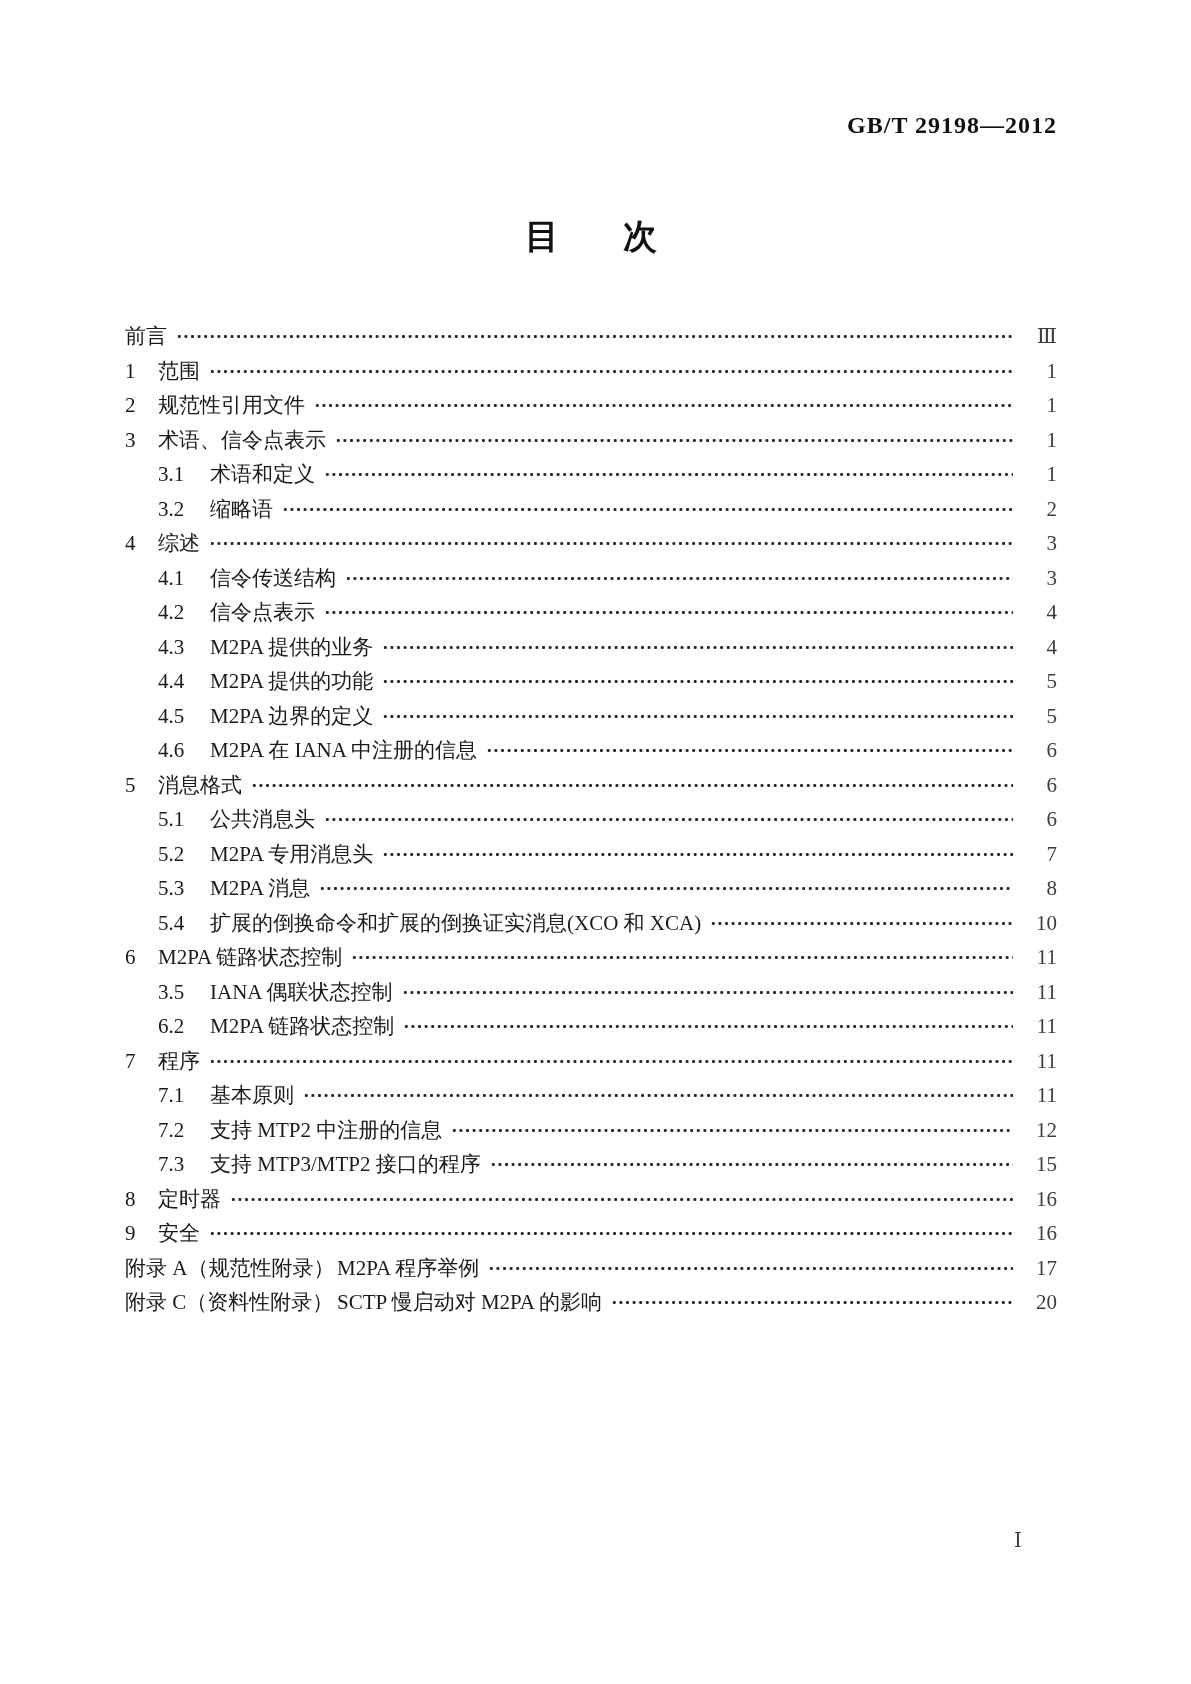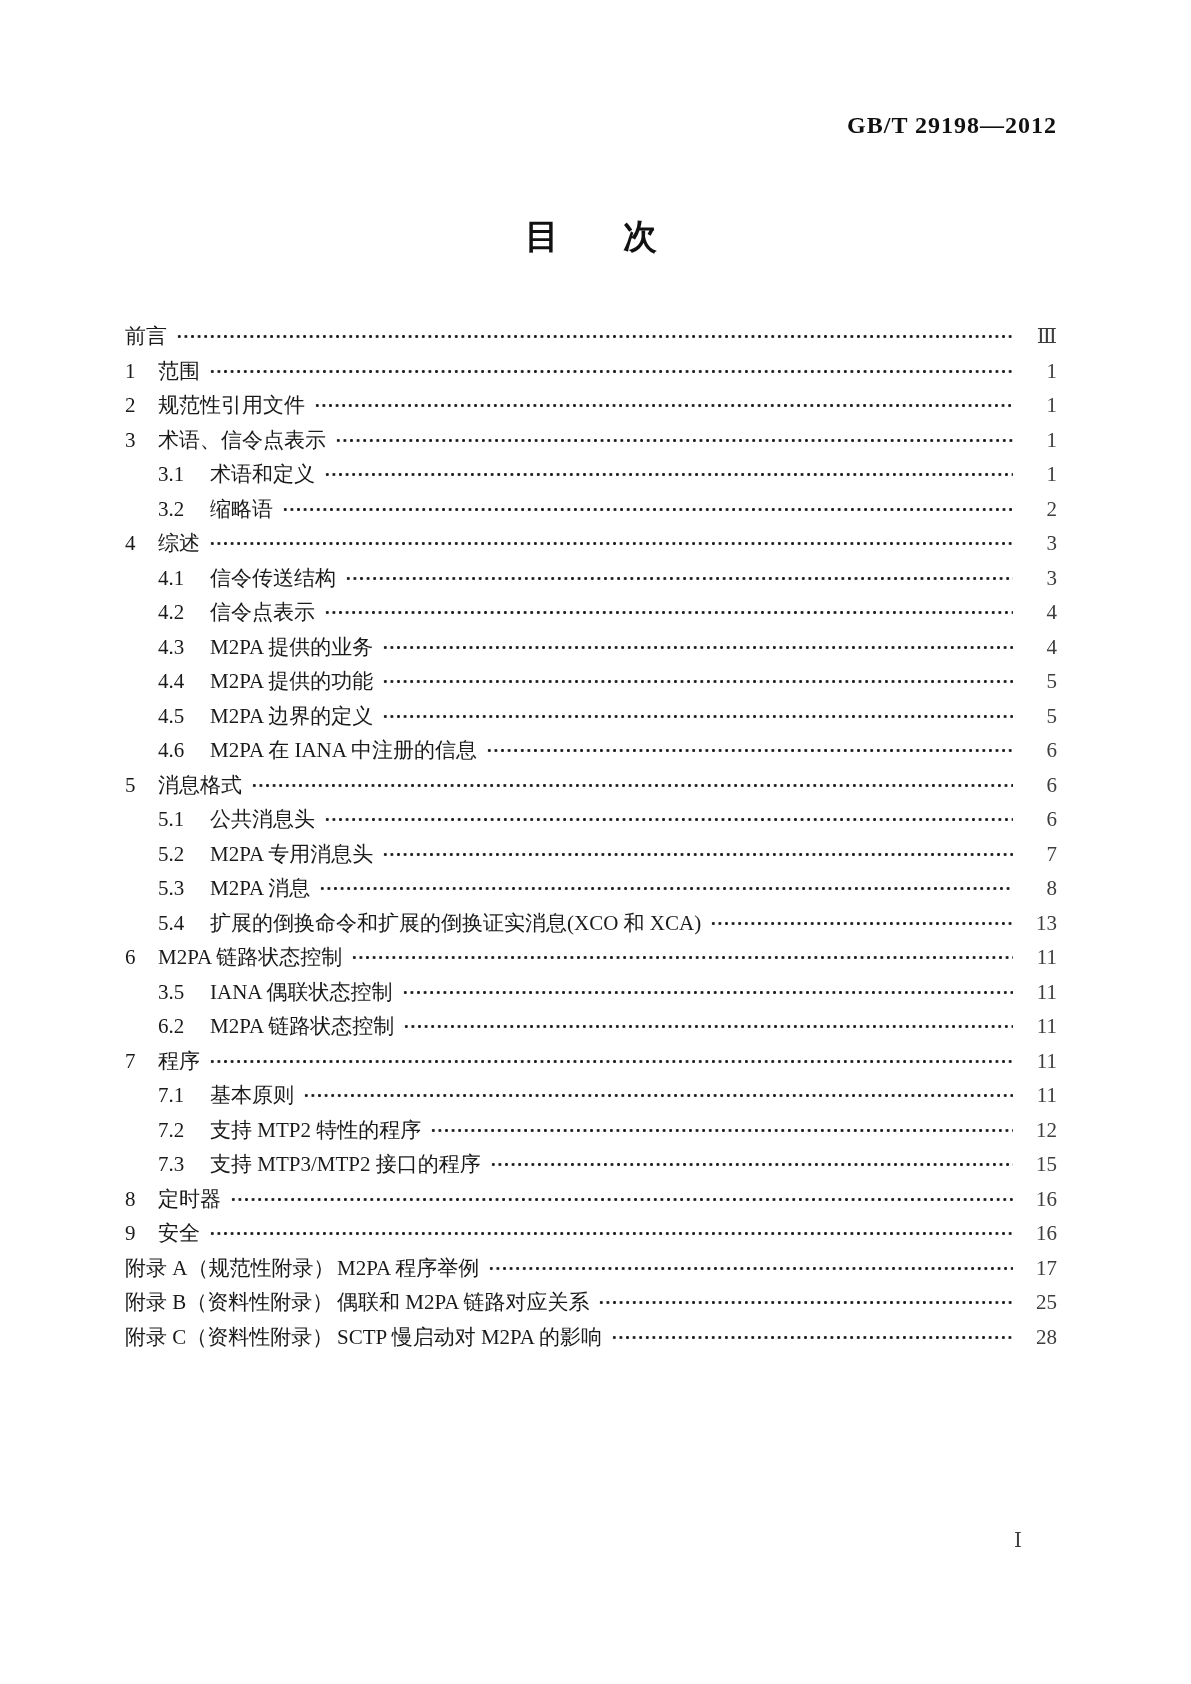--- a/index.html
+++ b/index.html
@@ -198,21 +198,21 @@
       <div class="toc-row lv-2">
     <span class="num">5.3</span>
     <span class="label">M2PA 消息</span>
     <span class="leader"></span>
     <span class="pagenum">8</span>
   </div>
       <div class="toc-row lv-2">
     <span class="num">5.4</span>
     <span class="label">扩展的倒换命令和扩展的倒换证实消息(XCO 和 XCA)</span>
     <span class="leader"></span>
-    <span class="pagenum">13</span>
+    <span class="pagenum">10</span>
   </div>
       <div class="toc-row lv-1">
     <span class="num">6</span>
     <span class="label">M2PA 链路状态控制</span>
     <span class="leader"></span>
     <span class="pagenum">11</span>
   </div>
       <div class="toc-row lv-2">
     <span class="num">3.5</span>
     <span class="label">IANA 偶联状态控制</span>
@@ -232,21 +232,21 @@
     <span class="pagenum">11</span>
   </div>
       <div class="toc-row lv-2">
     <span class="num">7.1</span>
     <span class="label">基本原则</span>
     <span class="leader"></span>
     <span class="pagenum">11</span>
   </div>
       <div class="toc-row lv-2">
     <span class="num">7.2</span>
-    <span class="label">支持 MTP2 特性的程序</span>
+    <span class="label">支持 MTP2 中注册的信息</span>
     <span class="leader"></span>
     <span class="pagenum">12</span>
   </div>
       <div class="toc-row lv-2">
     <span class="num">7.3</span>
     <span class="label">支持 MTP3/MTP2 接口的程序</span>
     <span class="leader"></span>
     <span class="pagenum">15</span>
   </div>
       <div class="toc-row lv-1">
@@ -261,28 +261,22 @@
     <span class="leader"></span>
     <span class="pagenum">16</span>
   </div>
       <div class="toc-row lv-appendix">
     <span class="num">附录 A（规范性附录）</span>
     <span class="label">M2PA 程序举例</span>
     <span class="leader"></span>
     <span class="pagenum">17</span>
   </div>
       <div class="toc-row lv-appendix">
-    <span class="num">附录 B（资料性附录）</span>
-    <span class="label">偶联和 M2PA 链路对应关系</span>
-    <span class="leader"></span>
-    <span class="pagenum">25</span>
-  </div>
-      <div class="toc-row lv-appendix">
     <span class="num">附录 C（资料性附录）</span>
     <span class="label">SCTP 慢启动对 M2PA 的影响</span>
     <span class="leader"></span>
-    <span class="pagenum">28</span>
+    <span class="pagenum">20</span>
   </div>
     </div>
 
   <div class="doc-footer">Ⅰ</div>
 
 </div>
 
 </body></html>

